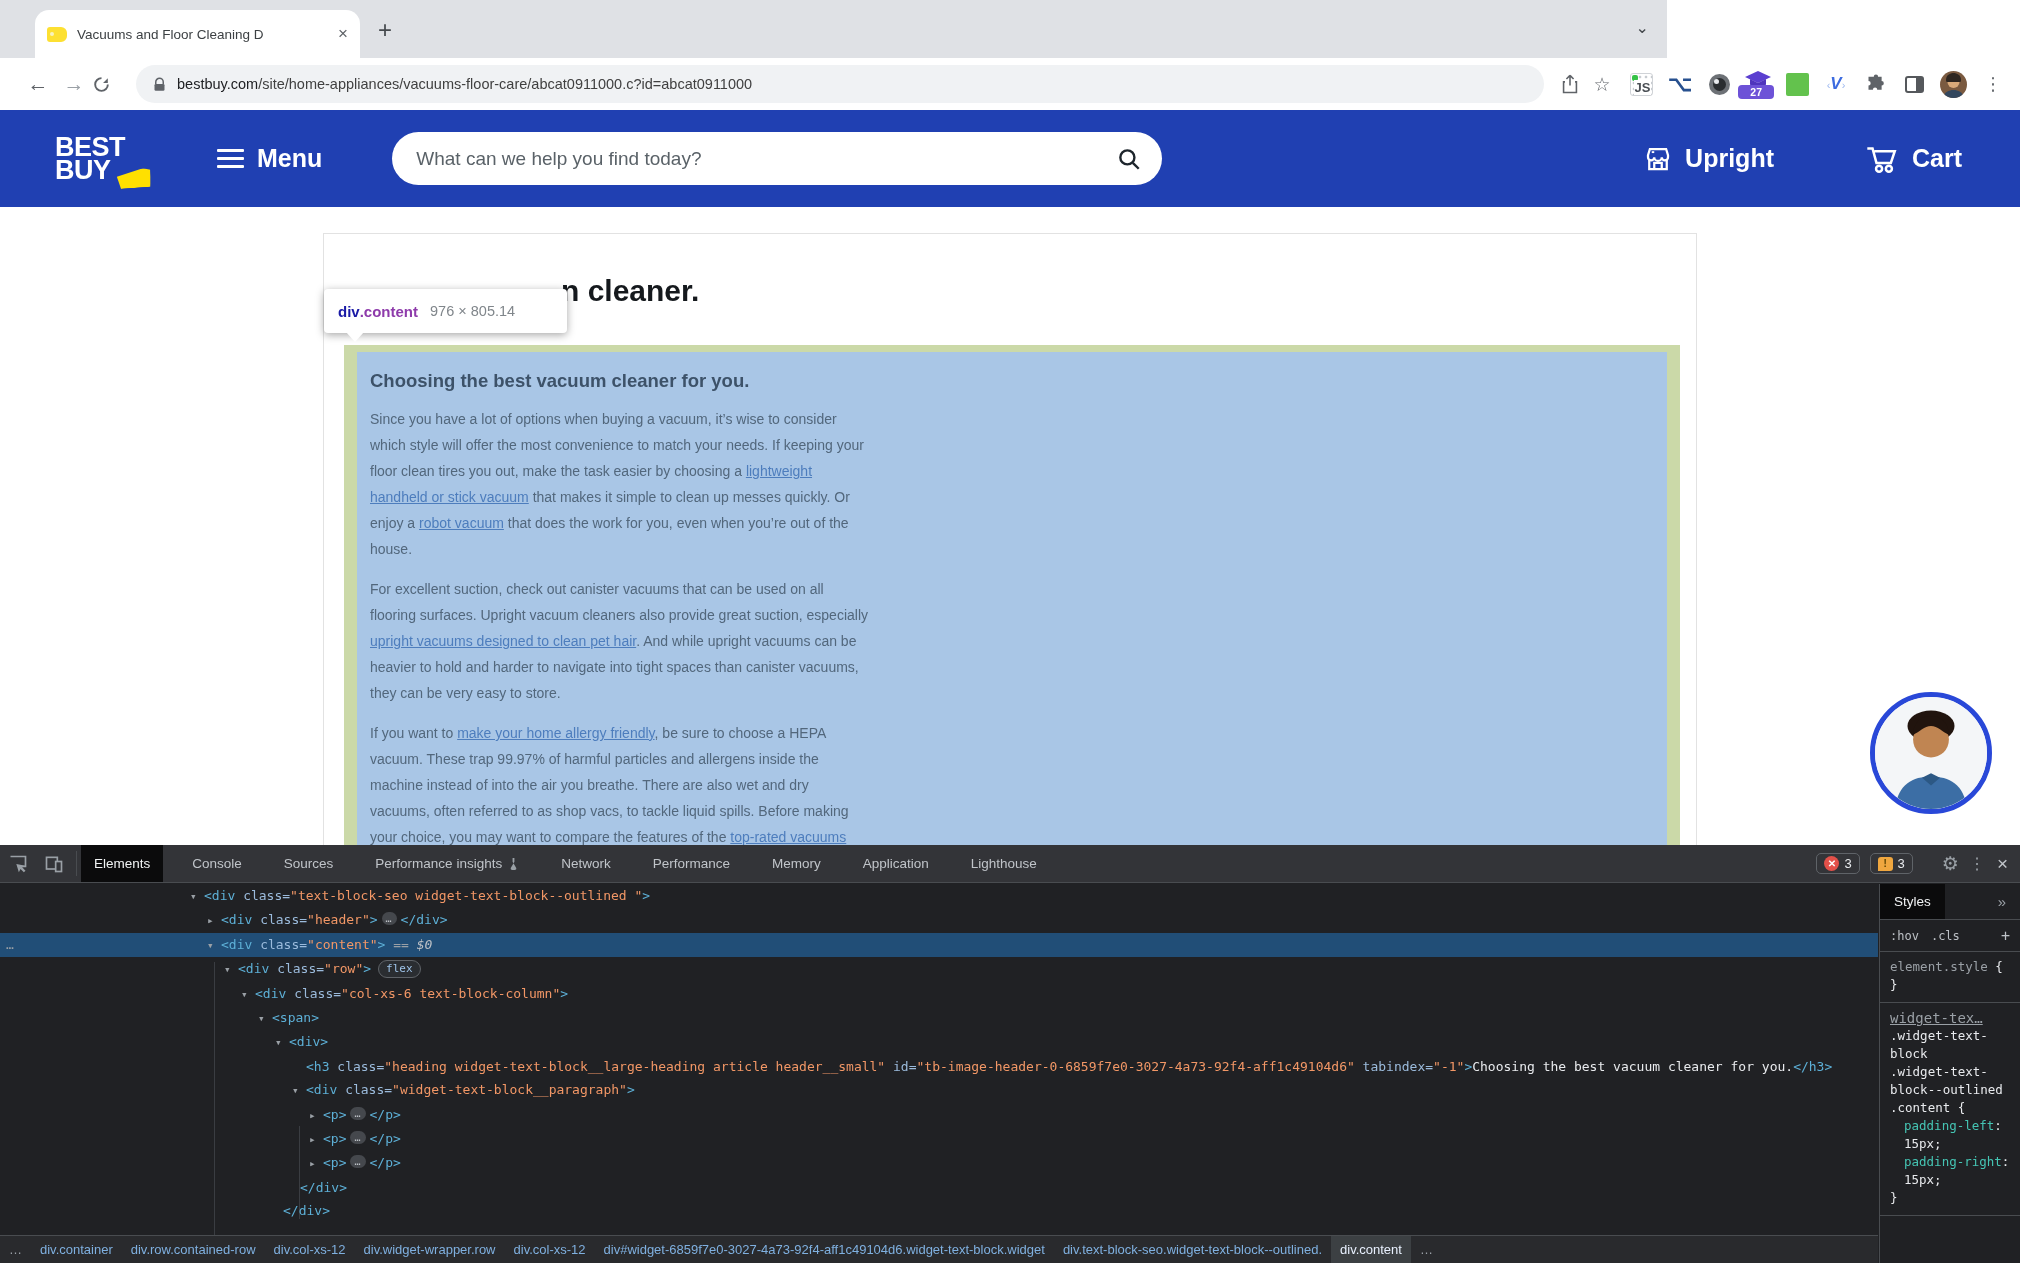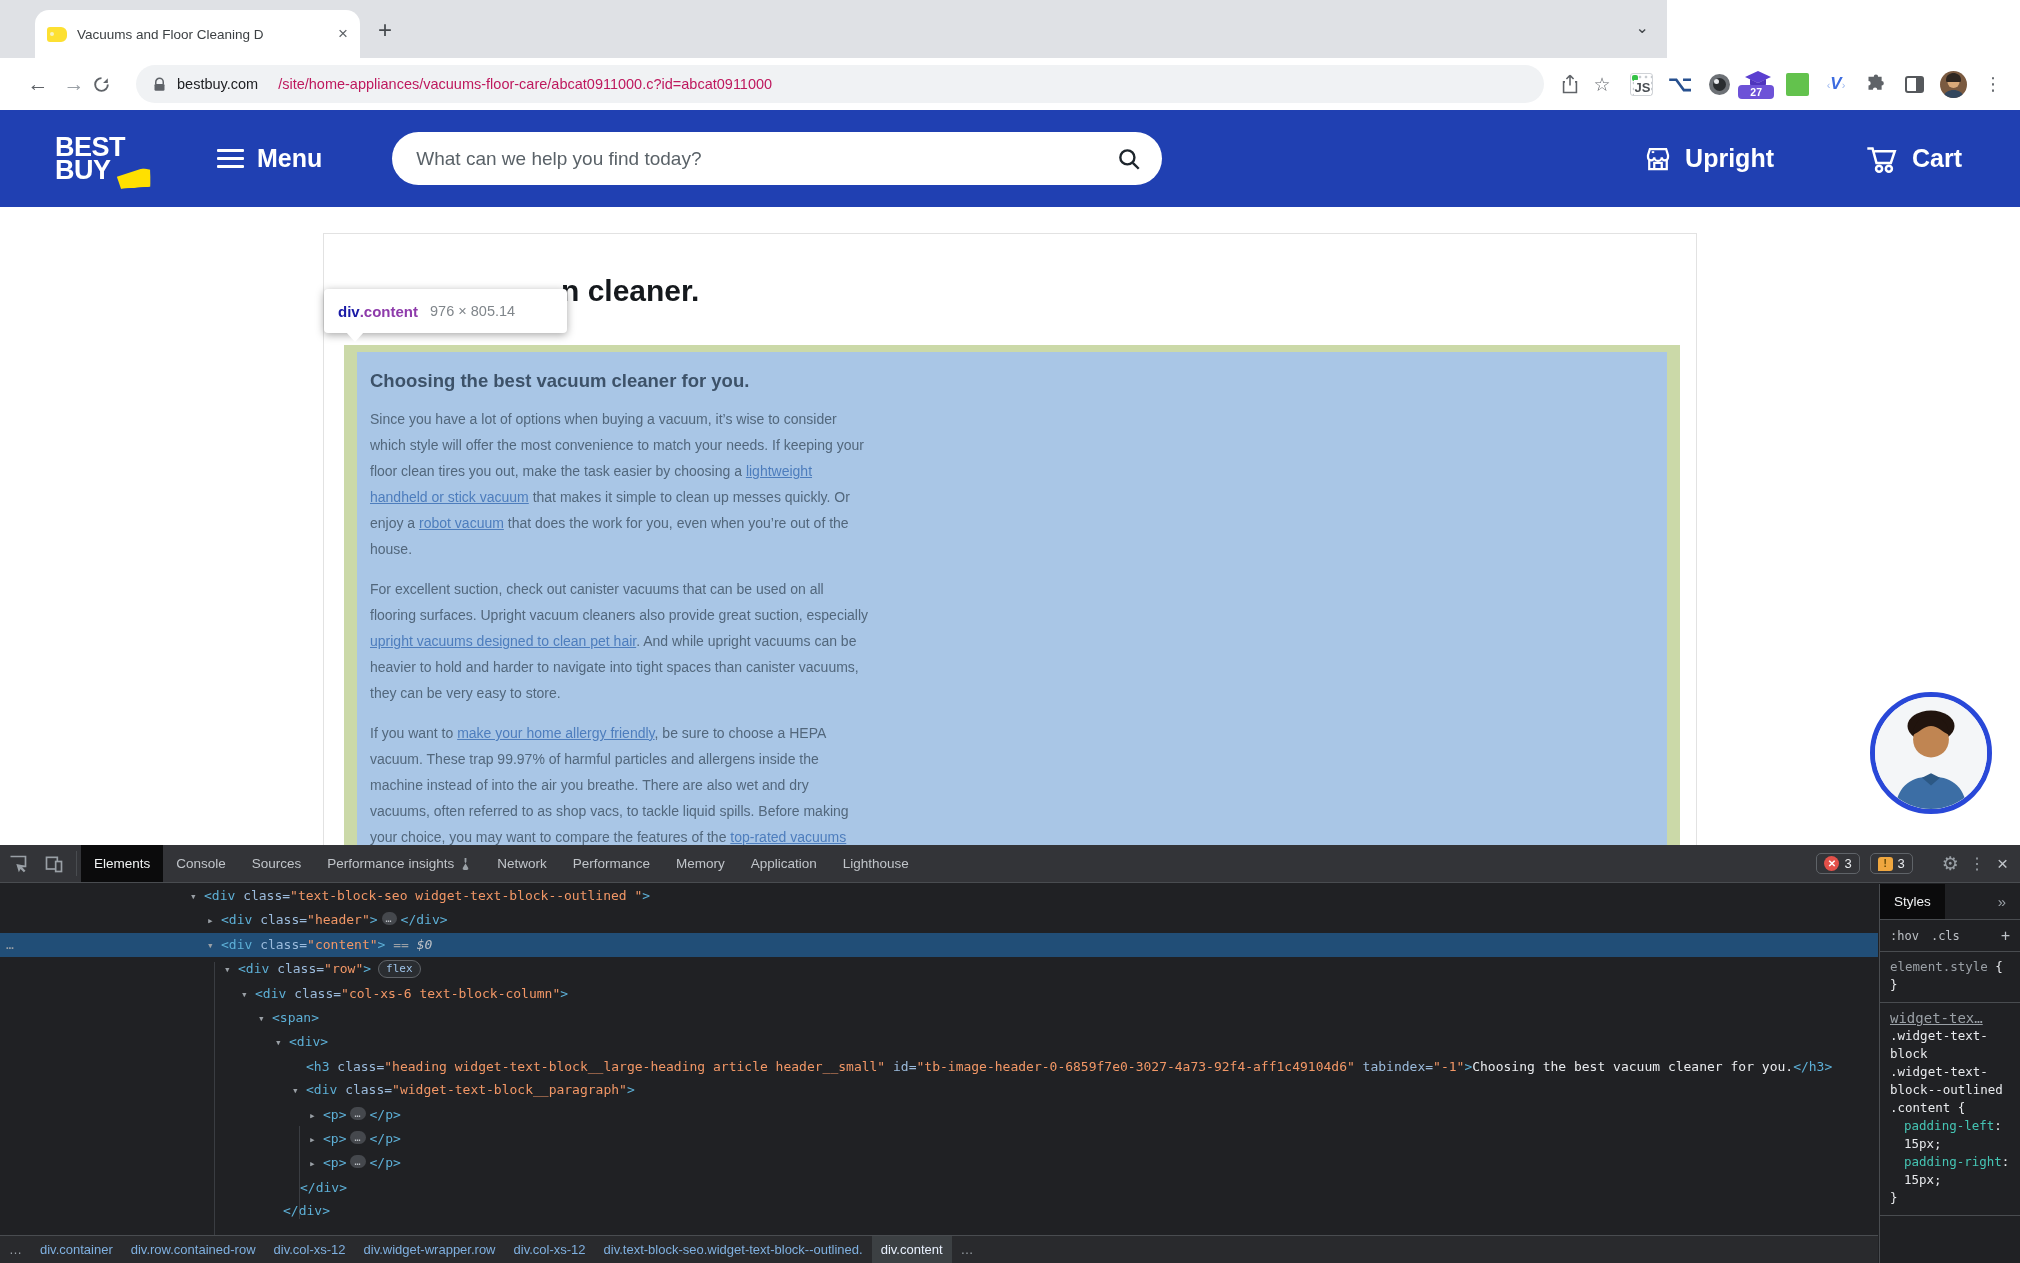--- a/index.html
+++ b/index.html
@@ -20,21 +20,21 @@
 
   
   .omnirow { position:absolute; left:0; top:58px; width:2020px; height:52px; background:#fff;
              display:flex; align-items:center; padding:0 14px 0 20px; }
   .nav-ic { width:36px; text-align:center; font-size:21px; color:#5f6368; flex:0 0 auto; }
   .nav-ic.dis { color:#9aa0a6; }
   .omnibox { height:38px; flex:1 1 auto; background:#f0f2f4; border-radius:19px; margin:0 10px 0 8px;
              display:flex; align-items:center; padding:0 16px; min-width:0; }
   .url { font-size:14.5px; white-space:nowrap; overflow:hidden; margin-left:10px; }
   .url .dom { color:#202124; }
-  .url .path { color:#be185d;padding-left:20px; }
+  .url .path { color:#404040; }
   .tb-ic { width:32px; display:flex; justify-content:center; align-items:center; flex:0 0 auto; color:#5f6368; }
   .star-glyph { font-size:19px; color:#5f6368; }
   .ext-row { display:flex; align-items:center; gap:13px; margin-left:10px; flex:0 0 auto; }
   .ext { width:26px; height:26px; display:flex; align-items:center; justify-content:center; position:relative; }
   .js-ext { width:23px; height:23px; background:#fff; border:1px solid #d0d3d7; border-radius:3px; position:relative;
             background-image: radial-gradient(#c7cbd0 1.5px, transparent 1.6px); background-size:6px 6px; }
   .js-ext .js-txt { position:absolute; right:1px; bottom:0; font-size:13px; font-weight:bold; color:#4a4f54; background:#fff; padding-left:1px;}
   .js-ext .js-dot { position:absolute; left:1px; top:1px; width:6px; height:6px; background:#35c246; border-radius:2px; }
   .branch-glyph { font-size:21px; color:#27508f; font-weight:bold; }
   .eye-ic { width:21px; height:21px; border-radius:50%; background:#6d7176; position:relative; }
@@ -94,21 +94,21 @@
   
   .chat-avatar { position:absolute; right:28px; top:485px; width:122px; height:122px; border-radius:50%;
                  border:5px solid #2948d8; overflow:hidden; background:#f4f6f8; }
 
   
   .devtools { position:absolute; left:0; top:845px; width:2020px; height:418px; background:#202124; }
   .dt-toolbar { position:absolute; left:0; top:0; right:0; height:38px; background:#333438;
                 border-bottom:1px solid #494c50; display:flex; align-items:stretch; }
   .dt-tool-ic { width:36px; display:flex; align-items:center; justify-content:center; }
   .dt-sep { width:1px; background:#494c50; margin:6px 4px; }
-  .dt-tabs { display:flex; align-items:stretch; }
+  .dt-tabs { display:flex; align-items:stretch;gap:16px; }
   .dt-tab { display:flex; align-items:center; gap:6px; padding:0 13px; font-size:13.5px; color:#c0c4c9; white-space:nowrap; }
   .dt-tab.sel { background:#0b0b0c; color:#f1f3f4; }
   .dt-right-ics { margin-left:auto; display:flex; align-items:center; gap:10px; padding-right:12px; }
   .dt-badge { display:flex; align-items:center; gap:5px; border:1px solid #5f6368; border-radius:5px; padding:2px 7px;
               color:#e8eaed; font-size:13px; }
   .err-dot { width:15px; height:15px; border-radius:50%; background:#e35049; color:#fff; font-size:10px; font-weight:bold;
              display:flex; align-items:center; justify-content:center; }
   .iss-dot { width:15px; height:14px; border-radius:3px 3px 3px 0; background:#f0a73f; color:#5c4300; font-size:10px;
              font-weight:bold; display:flex; align-items:center; justify-content:center; }
   .gear-glyph { color:#9aa0a6; font-size:19px; }
@@ -404,20 +404,21 @@
       <div class="tree-row" style="padding-left: 283px;"><span class="sg-tag">&lt;/div&gt;</span></div>
     </div>
 
   <div class="dt-crumbs" id="dt-crumbs">
       <div class="crumb dim">…</div>
       <div class="crumb">div.container</div>
       <div class="crumb">div.row.contained-row</div>
       <div class="crumb">div.col-xs-12</div>
       <div class="crumb">div.widget-wrapper.row</div>
       <div class="crumb">div.col-xs-12</div>
+      <div class="crumb">div#widget-6859f7e0-3027-4a73-92f4-aff1c49104d6.widget-text-block.widget</div>
       <div class="crumb">div.text-block-seo.widget-text-block--outlined.</div>
       <div class="crumb sel">div.content</div>
       <div class="crumb dim">…</div>
     </div>
 
   <div class="dt-side">
     <div class="side-tabs">
       <div class="side-tab">Styles</div>
       <div class="side-more">»</div>
     </div>

